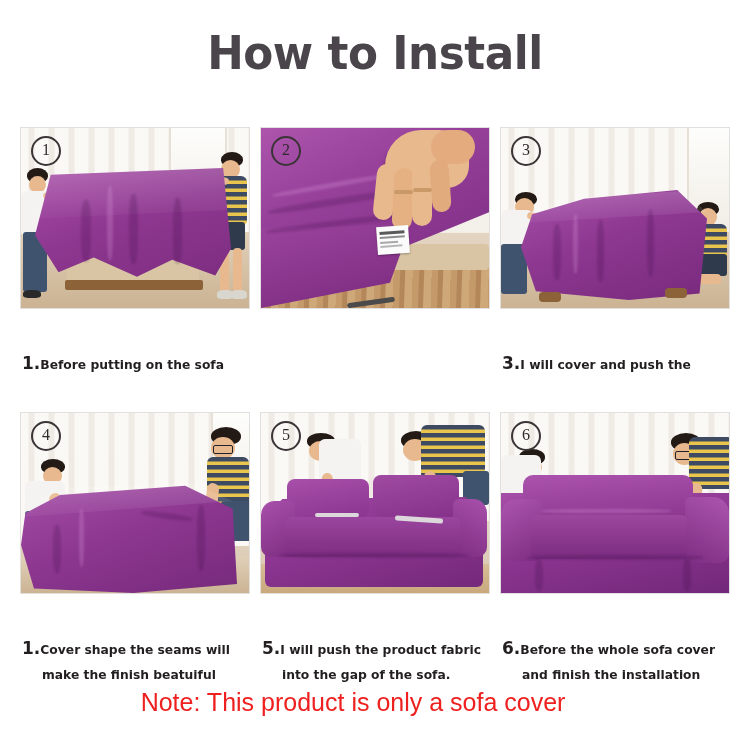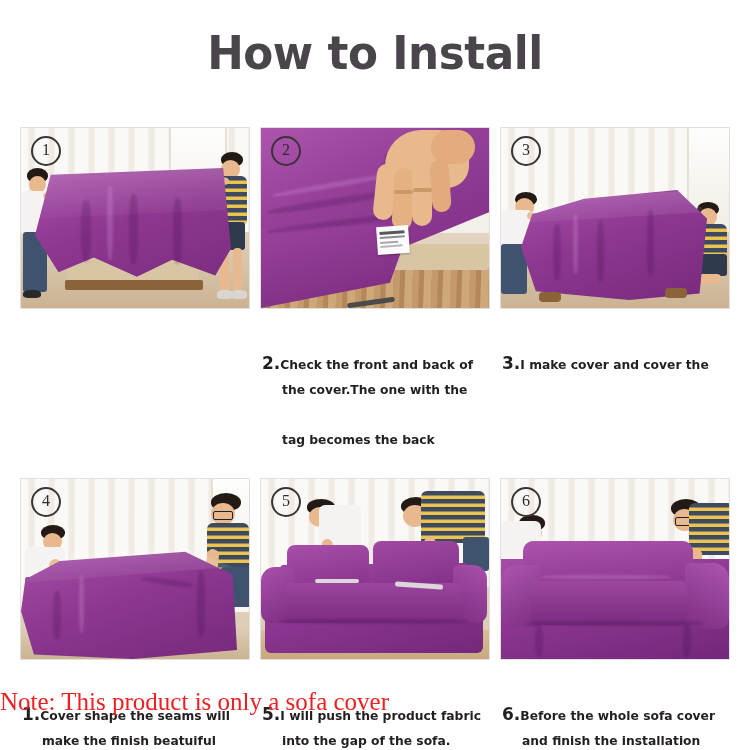--- a/index.html
+++ b/index.html
@@ -223,22 +223,22 @@
   .cap-row1 { min-height: 86px; }
   .cap-row2 { min-height: 62px; }
   .cap-indent { padding-left: 20px; display: block; }
 
   
   .note {
     position: absolute;
     left: 0;
     top: 688px;
     width: 706px;
-    text-align: left;
-    font-family: Liberation Serif, serif;
+    text-align: center;
+    font-family: Liberation Sans, sans-serif;
     font-size: 25px;
     color: #ef2020;
     white-space: nowrap;
   }
 </style>
 </head>
 <body>
 
 <div class="page-title">How to Install</div>
 
@@ -280,20 +280,23 @@
              clip-path: polygon(8% 6%, 96% 0%, 100% 72%, 92% 96%, 70% 82%, 52% 97%, 30% 80%, 12% 93%, 0% 60%);"></div>
         <div class="cover-hi" style="left:14px;top:40px;width:196px;height:60px;
              clip-path: polygon(8% 10%, 96% 0%, 98% 70%, 0% 84%);"></div>
         <div class="fold" style="left:60px;top:72px;width:10px;height:62px;"></div>
         <div class="fold" style="left:108px;top:66px;width:9px;height:70px;"></div>
         <div class="fold" style="left:152px;top:70px;width:9px;height:66px;"></div>
         <div class="fold light" style="left:86px;top:58px;width:6px;height:74px;"></div>
       </div>
       <div class="badge">1</div>
     </div>
+    <div class="caption cap-row1">
+      <span class="num">1.</span><span>Before putting on the sofa</span>
+    </div>
   </div>
 
   <div class="step-cell">
     <div class="photo-frame">
       <div class="photo">
         <div class="room"></div>
         <div class="floor wood" style="height:26%;"></div>
         <div class="sofa-base" style="left:0px;top:116px;width:228px;height:26px;"></div>
 
         <div class="cover" style="left:0px;top:0px;width:228px;height:136px;
@@ -322,25 +325,20 @@
 
         <div style="position:absolute;left:116px;top:98px;width:32px;height:28px;background:#fbfbfb;box-shadow:0 1px 2px rgba(0,0,0,.3);transform:rotate(-4deg);">
           <div style="position:absolute;left:3px;top:5px;width:25px;height:3px;background:#5a5a5a;"></div>
           <div style="position:absolute;left:3px;top:10px;width:25px;height:2px;background:#8d8d8d;"></div>
           <div style="position:absolute;left:3px;top:15px;width:18px;height:2px;background:#a8a8a8;"></div>
           <div style="position:absolute;left:3px;top:19px;width:22px;height:2px;background:#b6b6b6;"></div>
         </div>
         <div style="position:absolute;left:86px;top:172px;width:48px;height:5px;background:#4b4b4b;border-radius:3px;transform:rotate(-8deg);"></div>
       </div>
       <div class="badge">2</div>
-    </div>
-    <div class="caption cap-row1">
-      <span class="num">2.</span><span>Check the front and back of</span>
-      <span class="cap-indent">the cover.The one with the</span>
-      <span class="cap-indent">tag becomes the back</span>
     </div>
   </div>
 
   <div class="step-cell">
     <div class="photo-frame">
       <div class="photo">
         <div class="room"></div>
         <div class="curtain" style="left:0;right:0;height:70%;"></div>
         <div class="window-panel" style="left:186px;width:42px;"></div>
         <div class="floor"></div>
@@ -370,21 +368,21 @@
         <div class="fold" style="left:52px;top:96px;width:8px;height:56px;"></div>
         <div class="fold" style="left:96px;top:92px;width:7px;height:62px;"></div>
         <div class="fold" style="left:146px;top:82px;width:7px;height:66px;"></div>
         <div class="fold light" style="left:72px;top:86px;width:5px;height:60px;"></div>
         <div class="sofa-base dark" style="left:38px;top:164px;width:22px;height:10px;"></div>
         <div class="sofa-base dark" style="left:164px;top:160px;width:22px;height:10px;"></div>
       </div>
       <div class="badge">3</div>
     </div>
     <div class="caption cap-row1">
-      <span class="num">3.</span><span>I make cover and cover the</span>
+      <span class="num">3.</span><span>I will cover and push the</span>
     </div>
   </div>
 
   <div class="step-cell">
     <div class="photo-frame">
       <div class="photo">
         <div class="room"></div>
         <div class="curtain" style="left:0;right:0;height:74%;"></div>
         <div class="window-panel" style="left:190px;width:38px;"></div>
         <div class="floor" style="height:20%;"></div>

